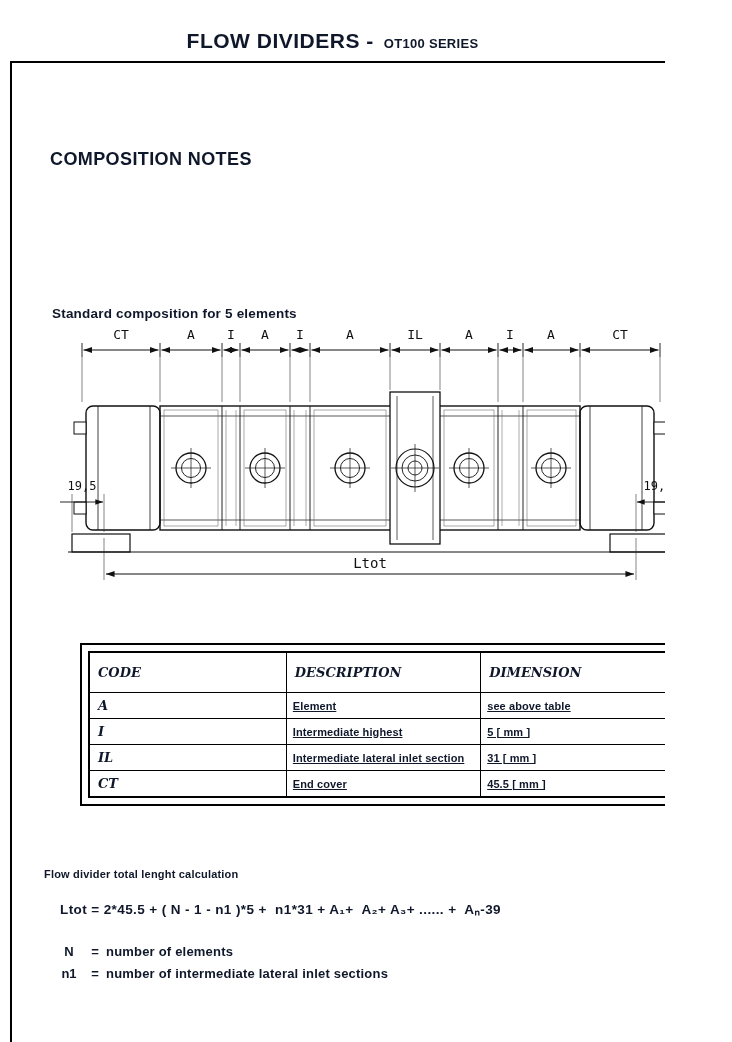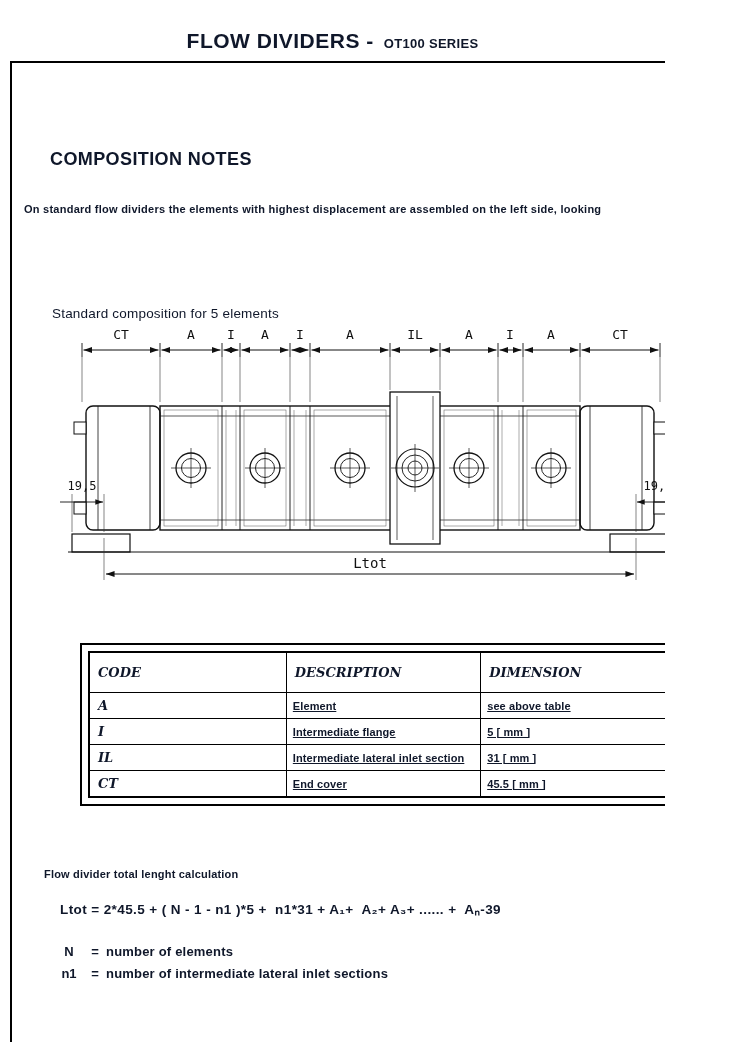--- a/index.html
+++ b/index.html
@@ -17,21 +17,21 @@
   .version-box {
     position:absolute; left:38px; top:28px; border:2px solid #000;
     padding:6px 16px 6px 10px; display:flex; align-items:baseline; gap:14px; background:#fff;
   }
   .version-label { font-size:13px; font-weight:bold; }
   .version-value { font-size:17px; font-weight:bold; letter-spacing:.6px; }
 
   .comp-heading { position:absolute; left:38px; top:86px; font-size:18px; font-weight:bold; letter-spacing:.4px; }
   .note { position:absolute; left:12px; top:138px; width:694px; font-size:11px; font-weight:bold; letter-spacing:.25px; line-height:17px; }
 
-  .drawing-caption { position:absolute; left:40px; top:243px; font-size:13.5px; font-weight:normal; letter-spacing:.2px; }
+  .drawing-caption { position:absolute; left:40px; top:243px; font-size:13.5px; font-weight:bold; letter-spacing:.2px; }
   .drawing { position:absolute; left:48px; top:265px; }
 
   .spec-table-wrap { position:absolute; left:68px; top:580px; width:616px; border:2px solid #000; padding:6px; background:#fff; }
   table.spec { width:100%; border-collapse:collapse; border:2px solid #000; }
   .spec th, .spec td { border:1px solid #000; text-align:left; vertical-align:middle; }
   .spec th { font-family:"DejaVu Serif", serif; font-style:italic; font-weight:bold; font-size:13px; padding:12px 8px; }
   .spec td.code { font-family:"DejaVu Serif", serif; font-style:italic; font-weight:bold; font-size:13px; padding:5px 8px; }
   .spec td.desc, .spec td.dim { font-size:11px; font-weight:bold; padding:6px 6px; letter-spacing:.1px;text-decoration:underline; }
 
   .calc-heading { position:absolute; left:32px; top:805px; font-size:11px; font-weight:bold; letter-spacing:.2px; }
@@ -52,21 +52,20 @@
   <div class="title-bar">
     <span class="title-main">FLOW DIVIDERS -</span><span class="title-series">OT100 SERIES</span>
   </div>
 
   <div class="main-box">
 
 
     <div class="comp-heading">COMPOSITION NOTES</div>
 
     <div class="note">
-      <div>On standard flow dividers the elements with highest displacement are assembled on the left side, looking</div>
     </div>
 
     <div class="drawing-caption">Standard composition for 5 elements</div>
 
     <svg class="drawing" width="620" height="265" viewBox="0 0 620 265">
       <defs>
         <marker id="arw" viewBox="0 0 10 10" refX="9.5" refY="5" markerWidth="9" markerHeight="9" orient="auto-start-reverse">
           <path d="M0,1.6 L9.5,5 L0,8.4 Z" fill="#111"></path>
         </marker>
       </defs>
@@ -256,21 +255,21 @@
           </tr>
         </thead>
         <tbody>
           <tr>
             <td class="code">A</td>
             <td class="desc">Element</td>
             <td class="dim">see above table</td>
           </tr>
           <tr>
             <td class="code">I</td>
-            <td class="desc">Intermediate flange</td>
+            <td class="desc">Intermediate highest</td>
             <td class="dim">5 [ mm ]</td>
           </tr>
           <tr>
             <td class="code">IL</td>
             <td class="desc">Intermediate lateral inlet section</td>
             <td class="dim">31 [ mm ]</td>
           </tr>
           <tr>
             <td class="code">CT</td>
             <td class="desc">End cover</td>

